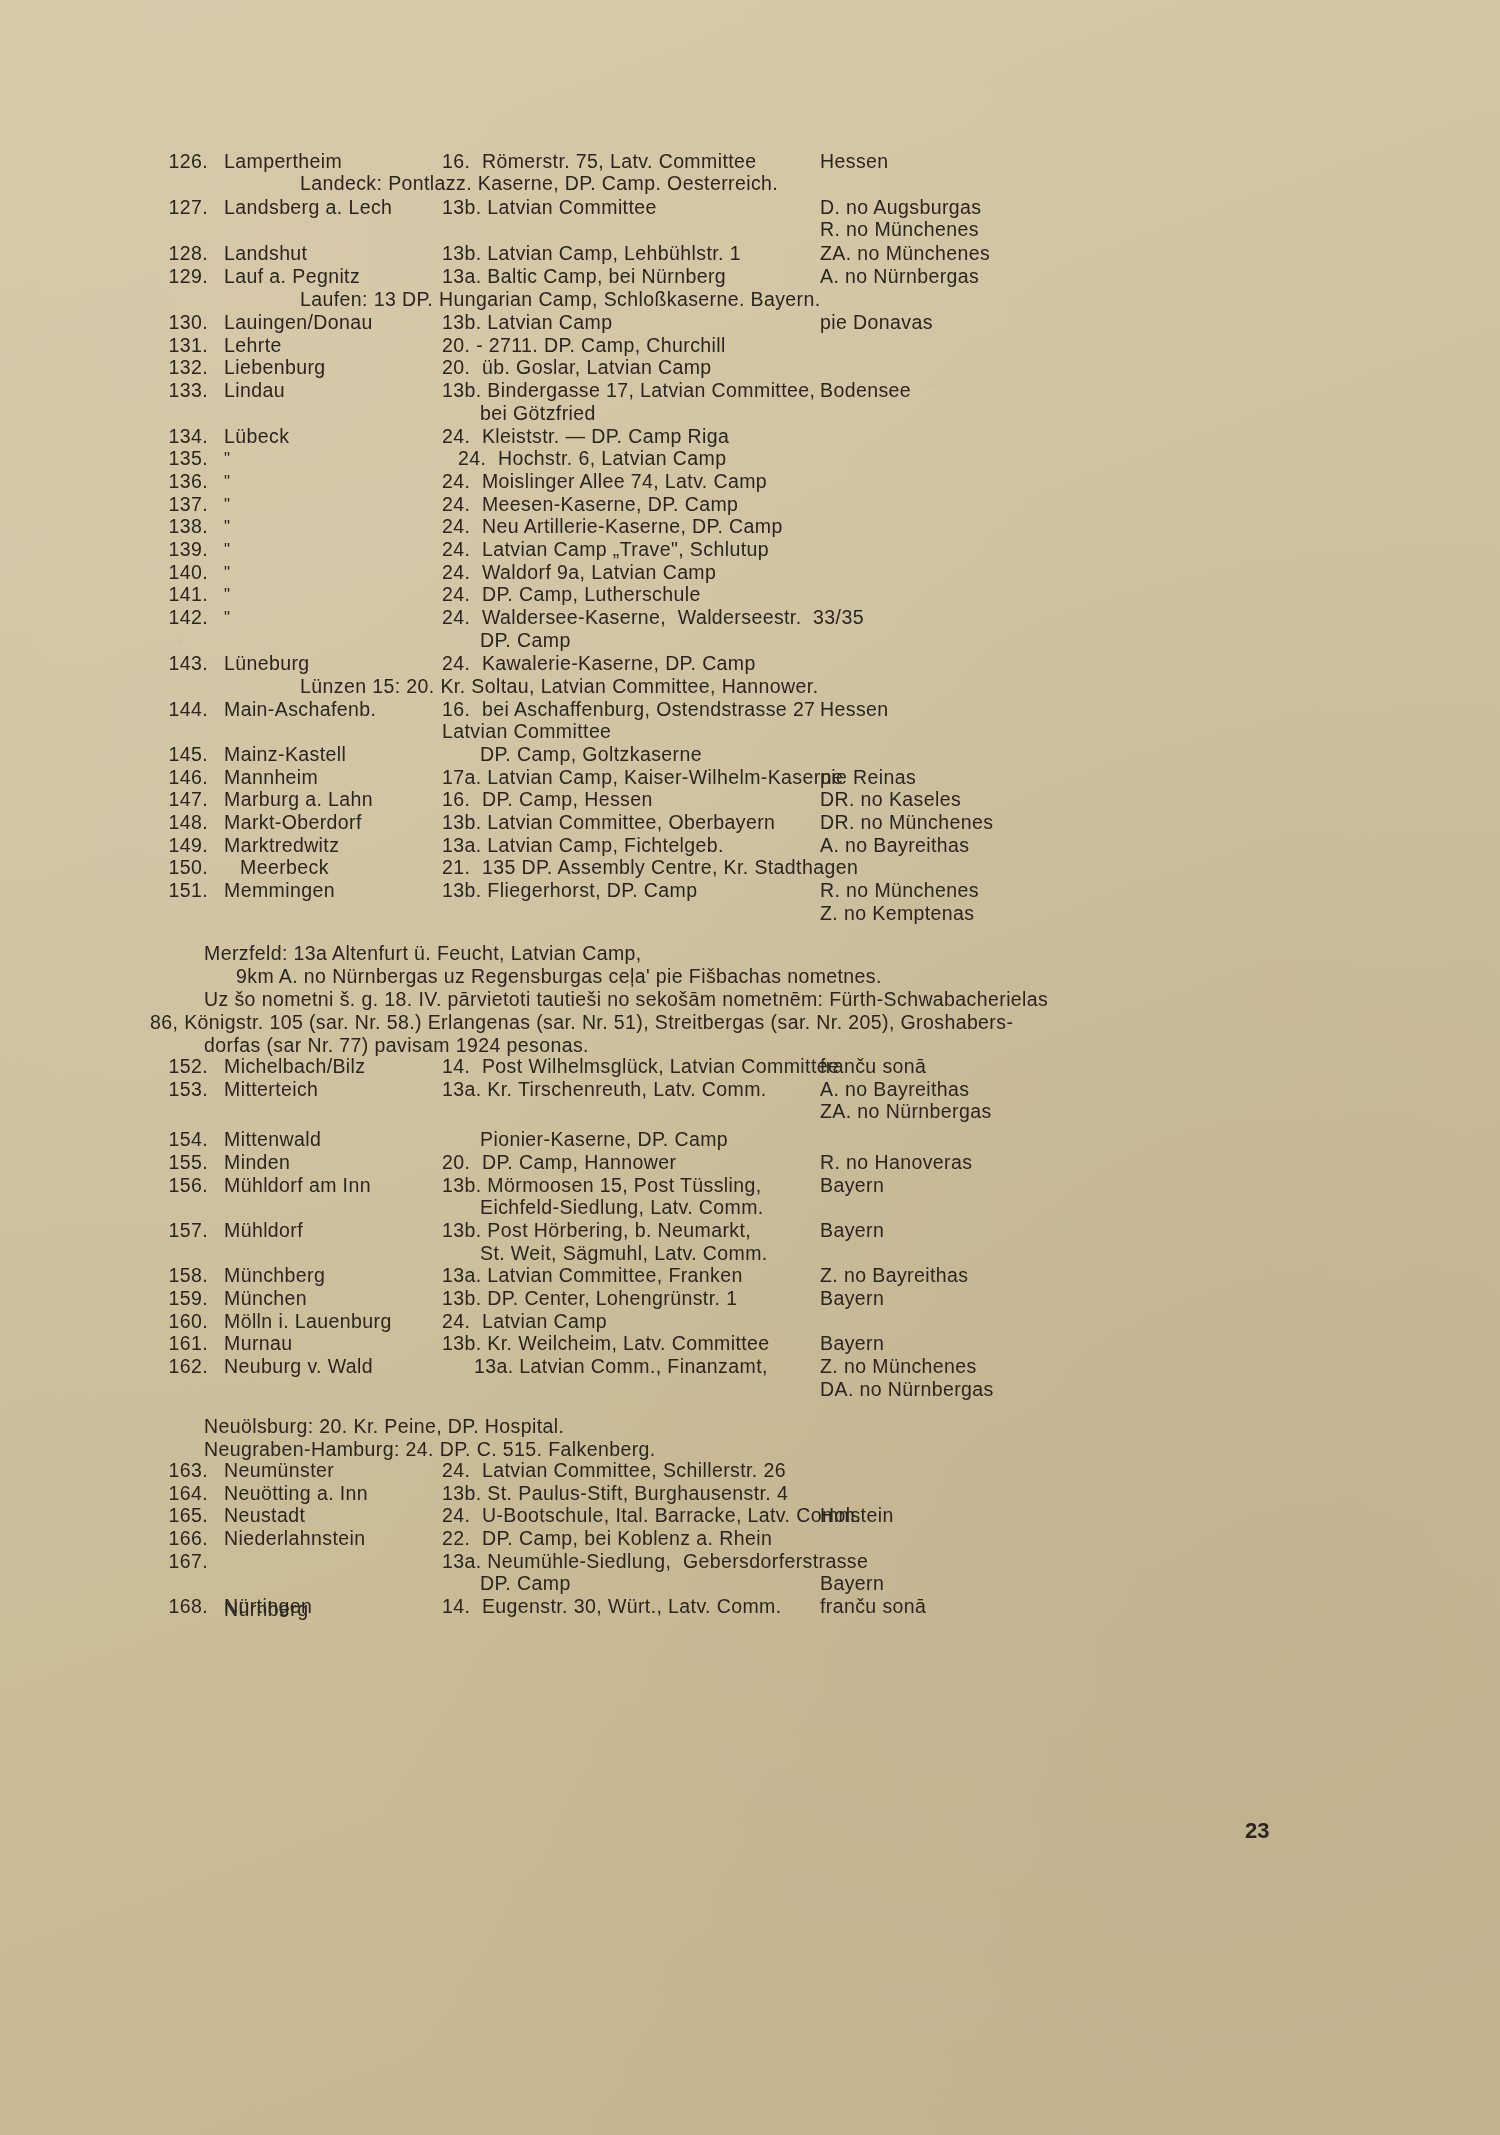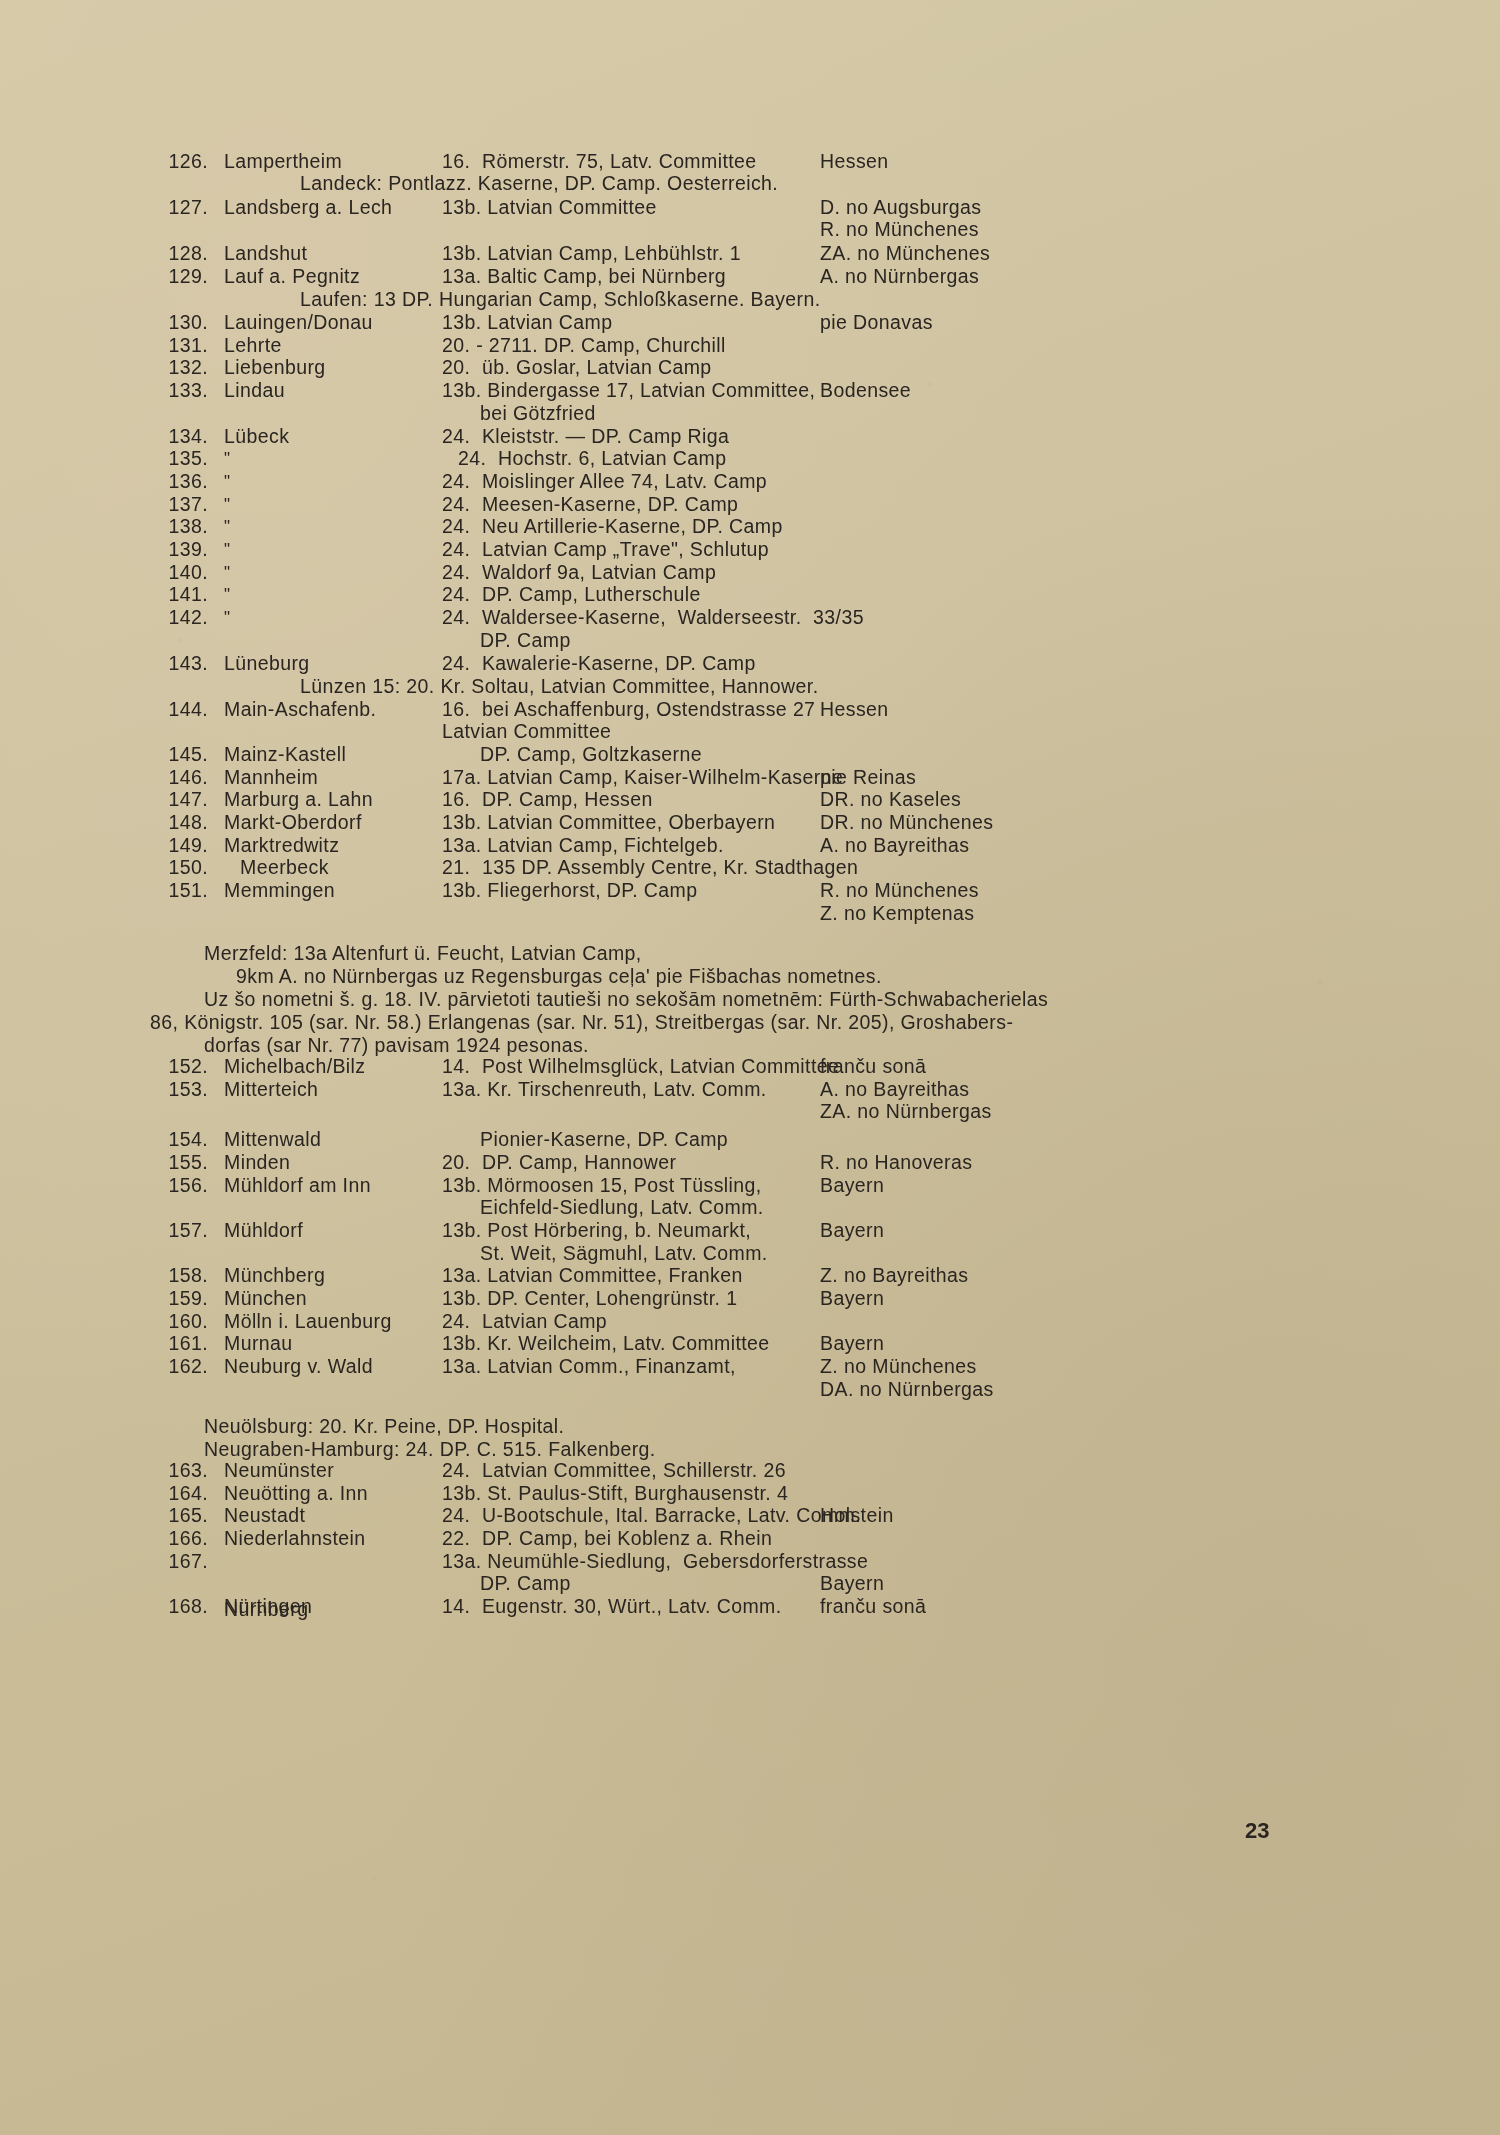--- a/index.html
+++ b/index.html
@@ -219,21 +219,21 @@
         <div class="line reg" style="top: 1137px;">Bayern</div>
         <div class="line num" style="top: 1160px;">160.</div>
         <div class="line place" style="top: 1160px;">Mölln i. Lauenburg</div>
         <div class="line desc" style="top: 1160px;">24.  Latvian Camp</div>
         <div class="line num" style="top: 1182px;">161.</div>
         <div class="line place" style="top: 1182px;">Murnau</div>
         <div class="line desc" style="top: 1182px;">13b. Kr. Weilcheim, Latv. Committee</div>
         <div class="line reg" style="top: 1182px;">Bayern</div>
         <div class="line num" style="top: 1205px;">162.</div>
         <div class="line place" style="top: 1205px;">Neuburg v. Wald</div>
-        <div class="line desc" style="top: 1205px;">13a. Latvian Comm., Finanzamt,</div>
+        <div class="line desc" style="top: 1205px; margin-left: 32px;">13a. Latvian Comm., Finanzamt,</div>
         <div class="line reg" style="top: 1205px;">Z. no Münchenes</div>
         <div class="line reg" style="top: 1228px;">DA. no Nürnbergas</div>
       </div>
 
     <div id="paras2">
         <div class="line para" style="top: 1263px; left: 54px;">Neuölsburg: 20. Kr. Peine, DP. Hospital.</div>
         <div class="line para" style="top: 1286px; left: 54px;">Neugraben-Hamburg: 24. DP. C. 515. Falkenberg.</div>
       </div>
 
     <div id="list3">

